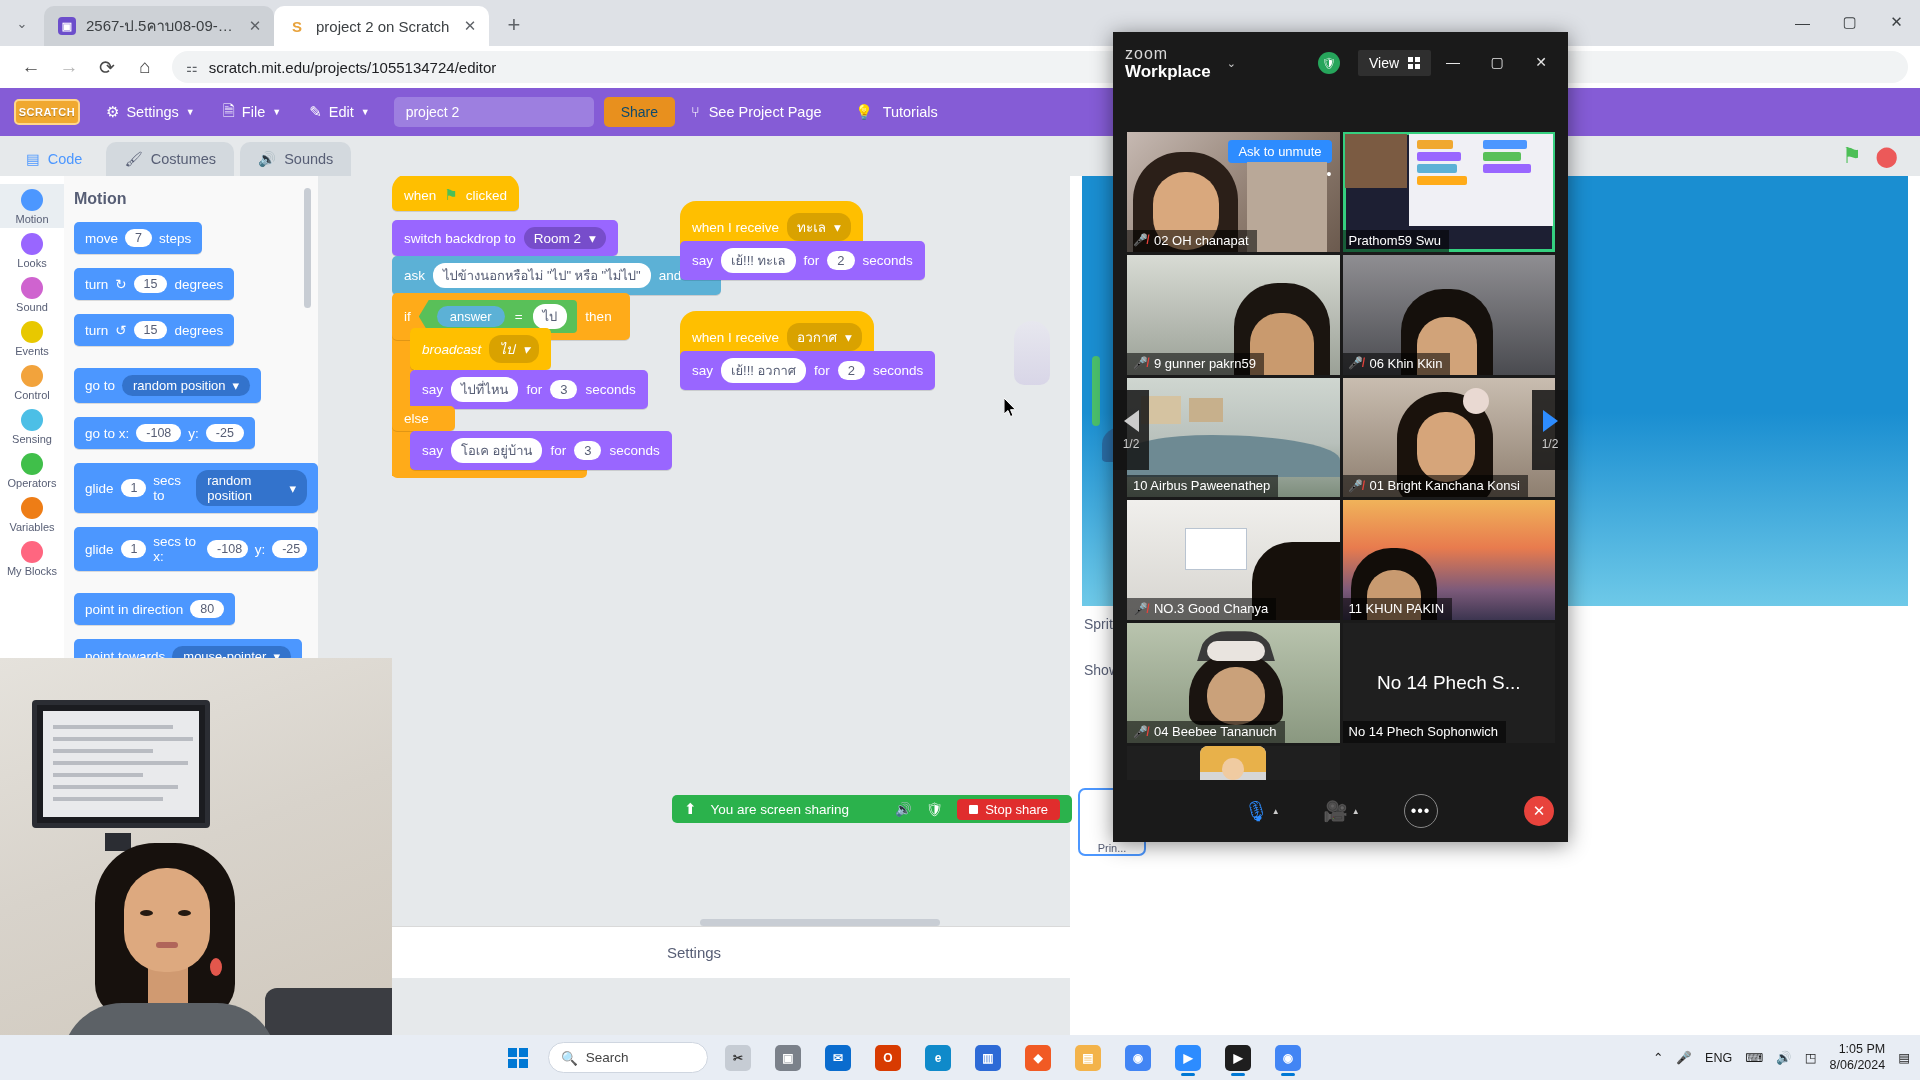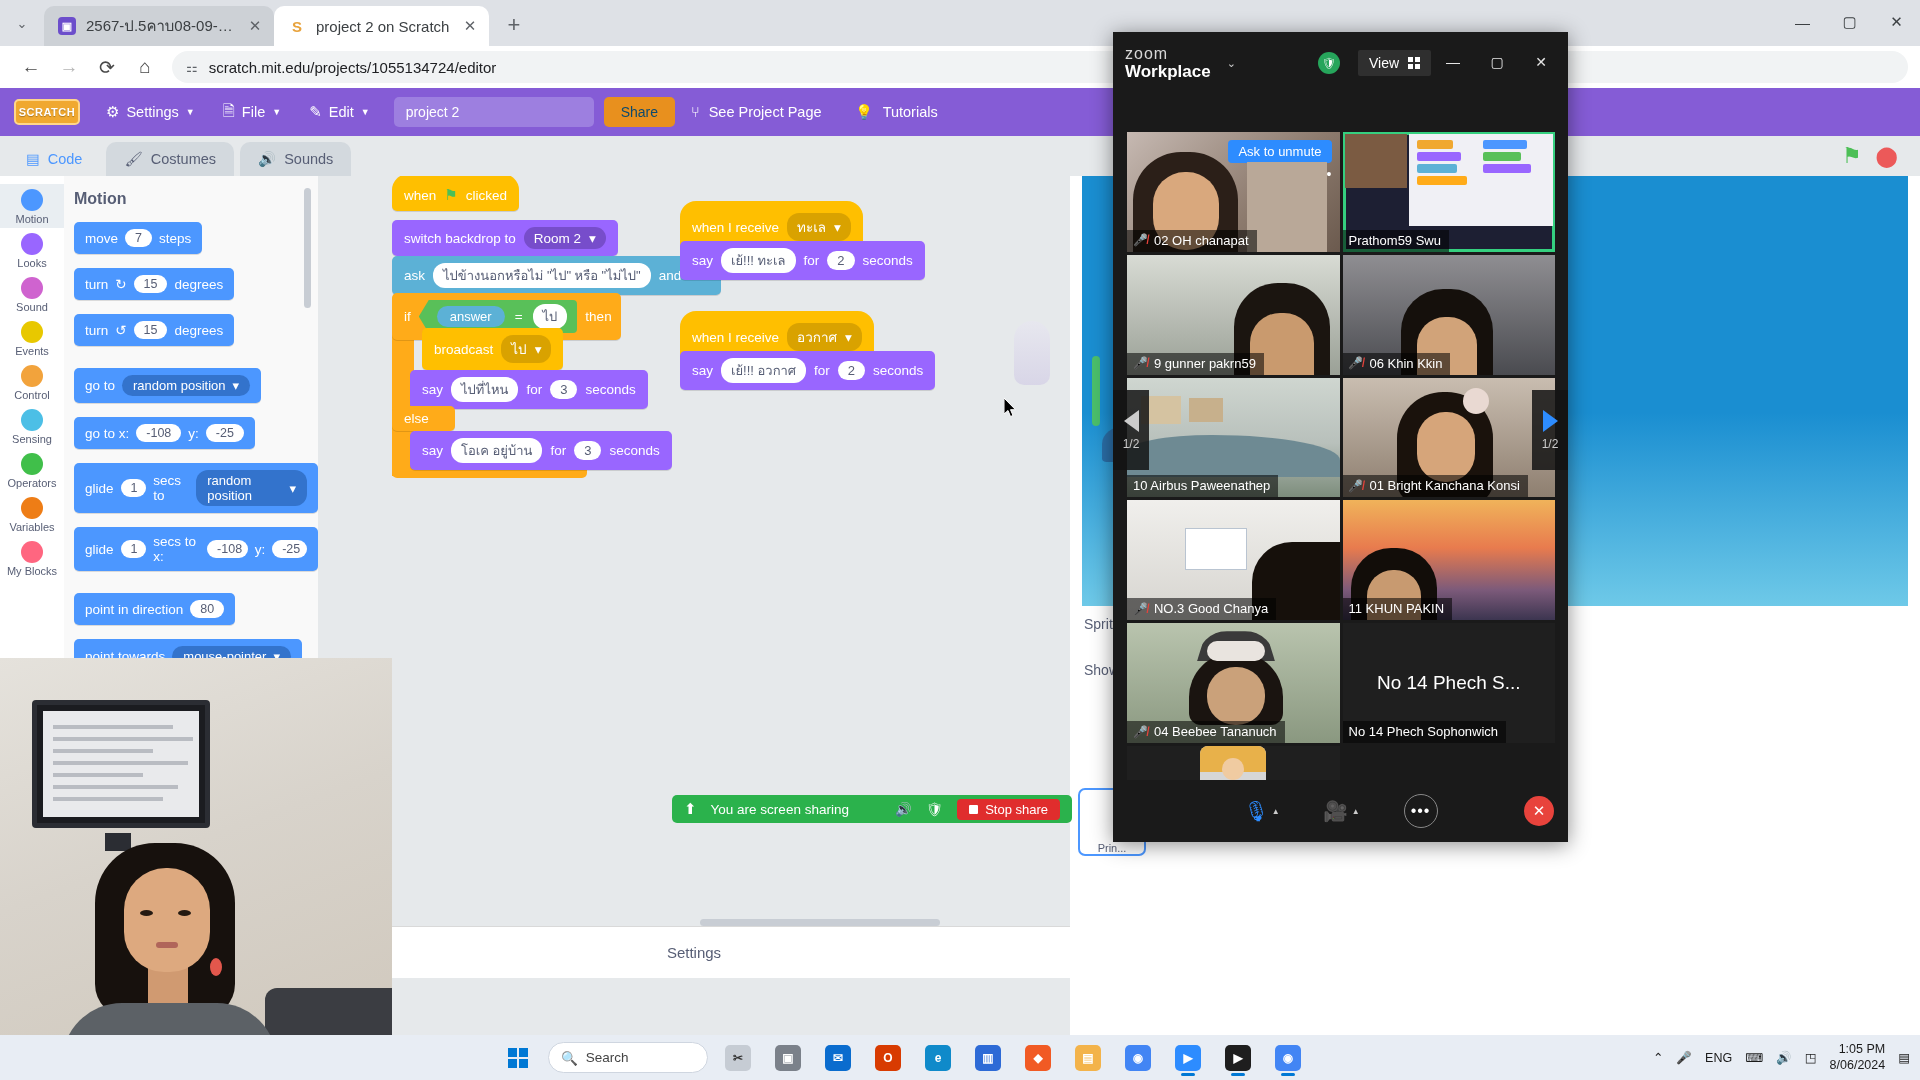--- a/index.html
+++ b/index.html
@@ -373,31 +373,31 @@
             <span>▾</span>
           </span>
         </div>
 
         <div class="blk sn" style="left:74px; top:80px;">
           <span>ask</span>
           <span class="wval">ไปข้างนอกหรือไม่ "ไป" หรือ "ไม่ไป"</span>
           <span>and wait</span>
         </div>
 
-        <div class="blk ct" style="left:74px; top:117px; padding-right:9px;">
+        <div class="blk ct" style="left:74px; top:117px; padding-right:18px;">
           <span>if</span>
           <span class="bool">
             <span class="reporter">answer</span>
             <span>=</span>
             <span class="wval">ไป</span>
           </span>
           <span>then</span>
         </div>
 
-        <div class="blk ev" style="left:104px; top:152px;">
+        <div class="blk ev" style="left:92px; top:152px;font-style:italic;">
           <span>broadcast</span>
           <span class="dd">
             <span>ไป</span>
             <span>▾</span>
           </span>
         </div>
 
         <div class="blk lk" style="left:92px; top:194px;">
           <span>say</span>
           <span class="wval">ไปที่ไหน</span>

